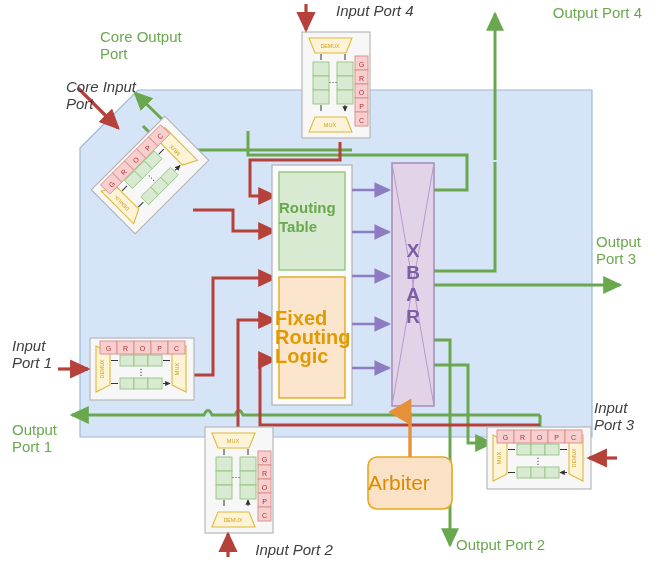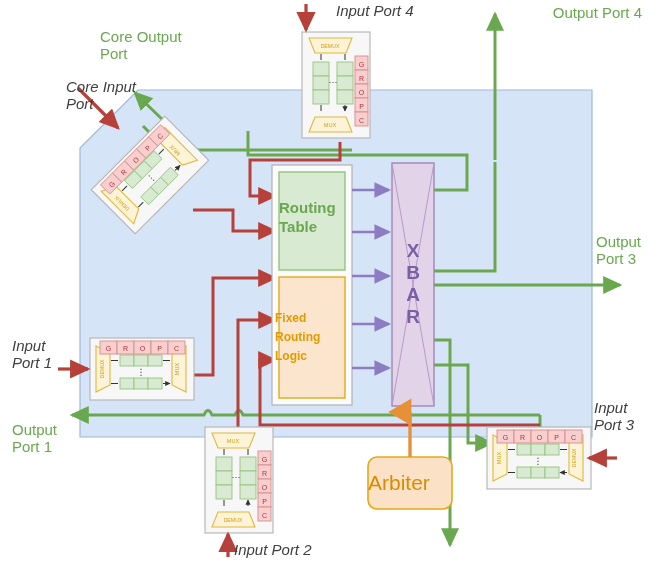--- a/index.html
+++ b/index.html
@@ -240,27 +240,28 @@
 <div class="lbl lbl-red" style="left:66px;top:78px;width:90px;">Core Input
 Port</div>
 <div class="lbl lbl-red" style="left:336px;top:2px;width:120px;text-align:left;">Input Port 4</div>
 <div class="lbl lbl-green" style="left:502px;top:4px;width:140px;text-align:right;">Output Port 4</div>
 <div class="lbl lbl-green" style="left:596px;top:233px;width:66px;">Output
 Port 3</div>
 <div class="lbl lbl-red" style="left:12px;top:337px;width:60px;">Input
 Port 1</div>
 <div class="lbl lbl-green" style="left:12px;top:421px;width:66px;">Output
 Port 1</div>
-<div class="lbl lbl-red" style="left:234px;top:541px;width:120px;text-align:left;">Input Port 2</div>
+<div class="lbl lbl-red" style="left:234px;top:541px;width:120px;text-align:center;">Input Port 2</div>
+<div class="lbl lbl-green" style="left:456px;top:536px;width:140px;text-align:left;">Output Port 2</div>
 <div class="lbl lbl-red" style="left:594px;top:399px;width:62px;">Input
 Port 3</div>
 
 <div class="lbl" style="left:279px;top:198px;width:66px;color:#6aa84f;font-size:15px;line-height:19px;font-weight:bold;">Routing
 Table</div>
-<div class="lbl" style="left:275px;top:309px;width:74px;color:#e09b00;font-size:12px;line-height:19px;font-weight:bold;">Fixed
+<div class="lbl" style="left:275px;top:309px;width:74px;color:#e09b00;font-size:20px;line-height:19px;font-weight:bold;">Fixed
 Routing
 Logic</div>
 <div class="lbl" style="left:368px;top:471px;width:72px;color:#d98c00;font-size:21px;line-height:24px;">Arbiter</div>
 <div style="position:absolute;left:394px;top:240px;width:38px;text-align:center;color:#7b5ea7;font-size:19px;font-weight:bold;line-height:22px;">
   <div>X</div>
   <div>B</div>
   <div>A</div>
   <div>R</div>
 </div>
 

